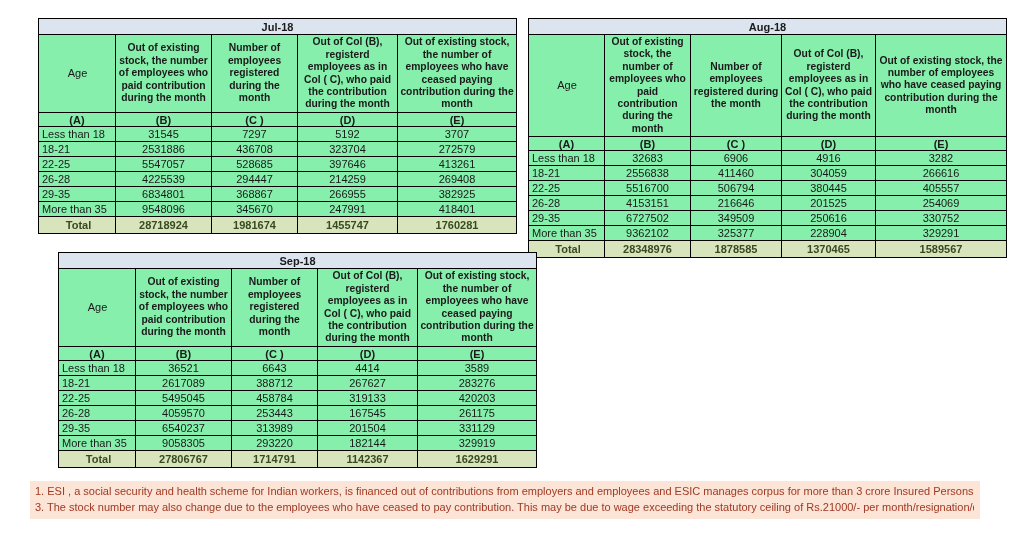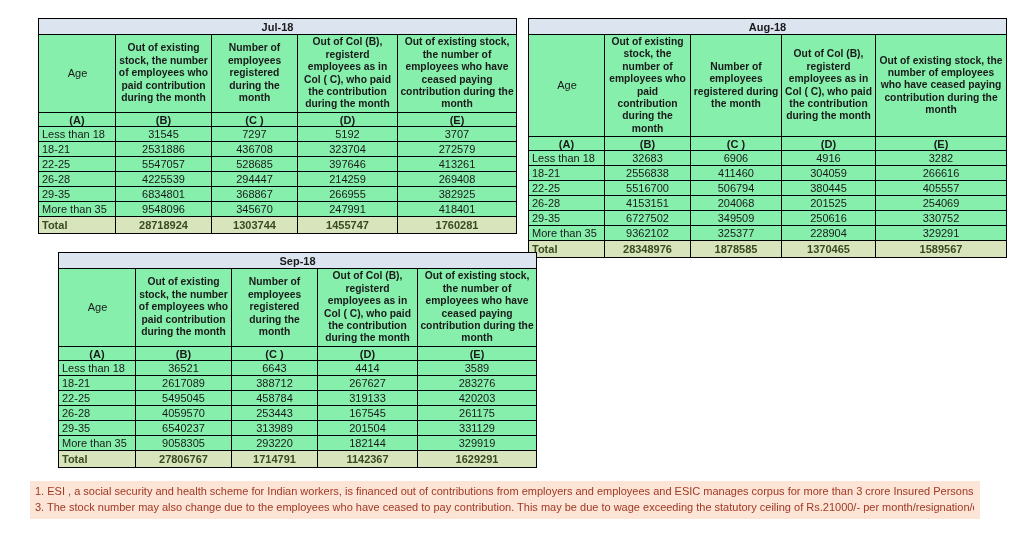--- a/index.html
+++ b/index.html
@@ -37,21 +37,21 @@
     height:13px;font-weight:bold;font-size:11px;text-align:center;
     vertical-align:middle;padding:0;
   }
   tr.data-row td{height:14px;font-size:11px;vertical-align:middle;padding:0;}
   tr.data-row td.age{text-align:left;padding-left:3px;}
   tr.data-row td.num{text-align:center;}
   tr.total-row td{
     height:16px;background:var(--total-row,#d7e4bc);font-weight:bold;
     font-size:11px;color:var(--total-text,#3a4a20);vertical-align:middle;padding:0;
   }
-  tr.total-row td.age{text-align:left;padding-left:3px;}
+  tr.total-row td.age{text-align:center;padding-left:3px;}
   tr.total-row td.num{text-align:center;}
 
   .footnotes{
     position:absolute;left:30px;top:481px;width:950px;
     background:var(--footnote-bg,#fce4d6);color:var(--footnote-text,#a03a24);
     font-size:11px;line-height:15.6px;padding:3px 6px 4px 5px;box-sizing:border-box;
   }
   .footnote-line{white-space:nowrap;overflow:hidden;}
 </style>
 </head>
@@ -123,21 +123,21 @@
           <tr class="data-row">
             <td class="age">More than 35</td>
             <td class="num">9548096</td>
             <td class="num">345670</td>
             <td class="num">247991</td>
             <td class="num">418401</td>
           </tr>
           <tr class="total-row">
             <td class="age">Total</td>
             <td class="num">28718924</td>
-            <td class="num">1303744</td>
+            <td class="num">1981674</td>
             <td class="num">1455747</td>
             <td class="num">1760281</td>
           </tr>
         </tbody>
   </table>
 </div>
   <div class="month-slot" id="slot-1">
   <table class="tbl w-aug">
     <colgroup>
       <col class="c0">
@@ -181,21 +181,21 @@
           <tr class="data-row">
             <td class="age">22-25</td>
             <td class="num">5516700</td>
             <td class="num">506794</td>
             <td class="num">380445</td>
             <td class="num">405557</td>
           </tr>
           <tr class="data-row">
             <td class="age">26-28</td>
             <td class="num">4153151</td>
-            <td class="num">204068</td>
+            <td class="num">216646</td>
             <td class="num">201525</td>
             <td class="num">254069</td>
           </tr>
           <tr class="data-row">
             <td class="age">29-35</td>
             <td class="num">6727502</td>
             <td class="num">349509</td>
             <td class="num">250616</td>
             <td class="num">330752</td>
           </tr>

